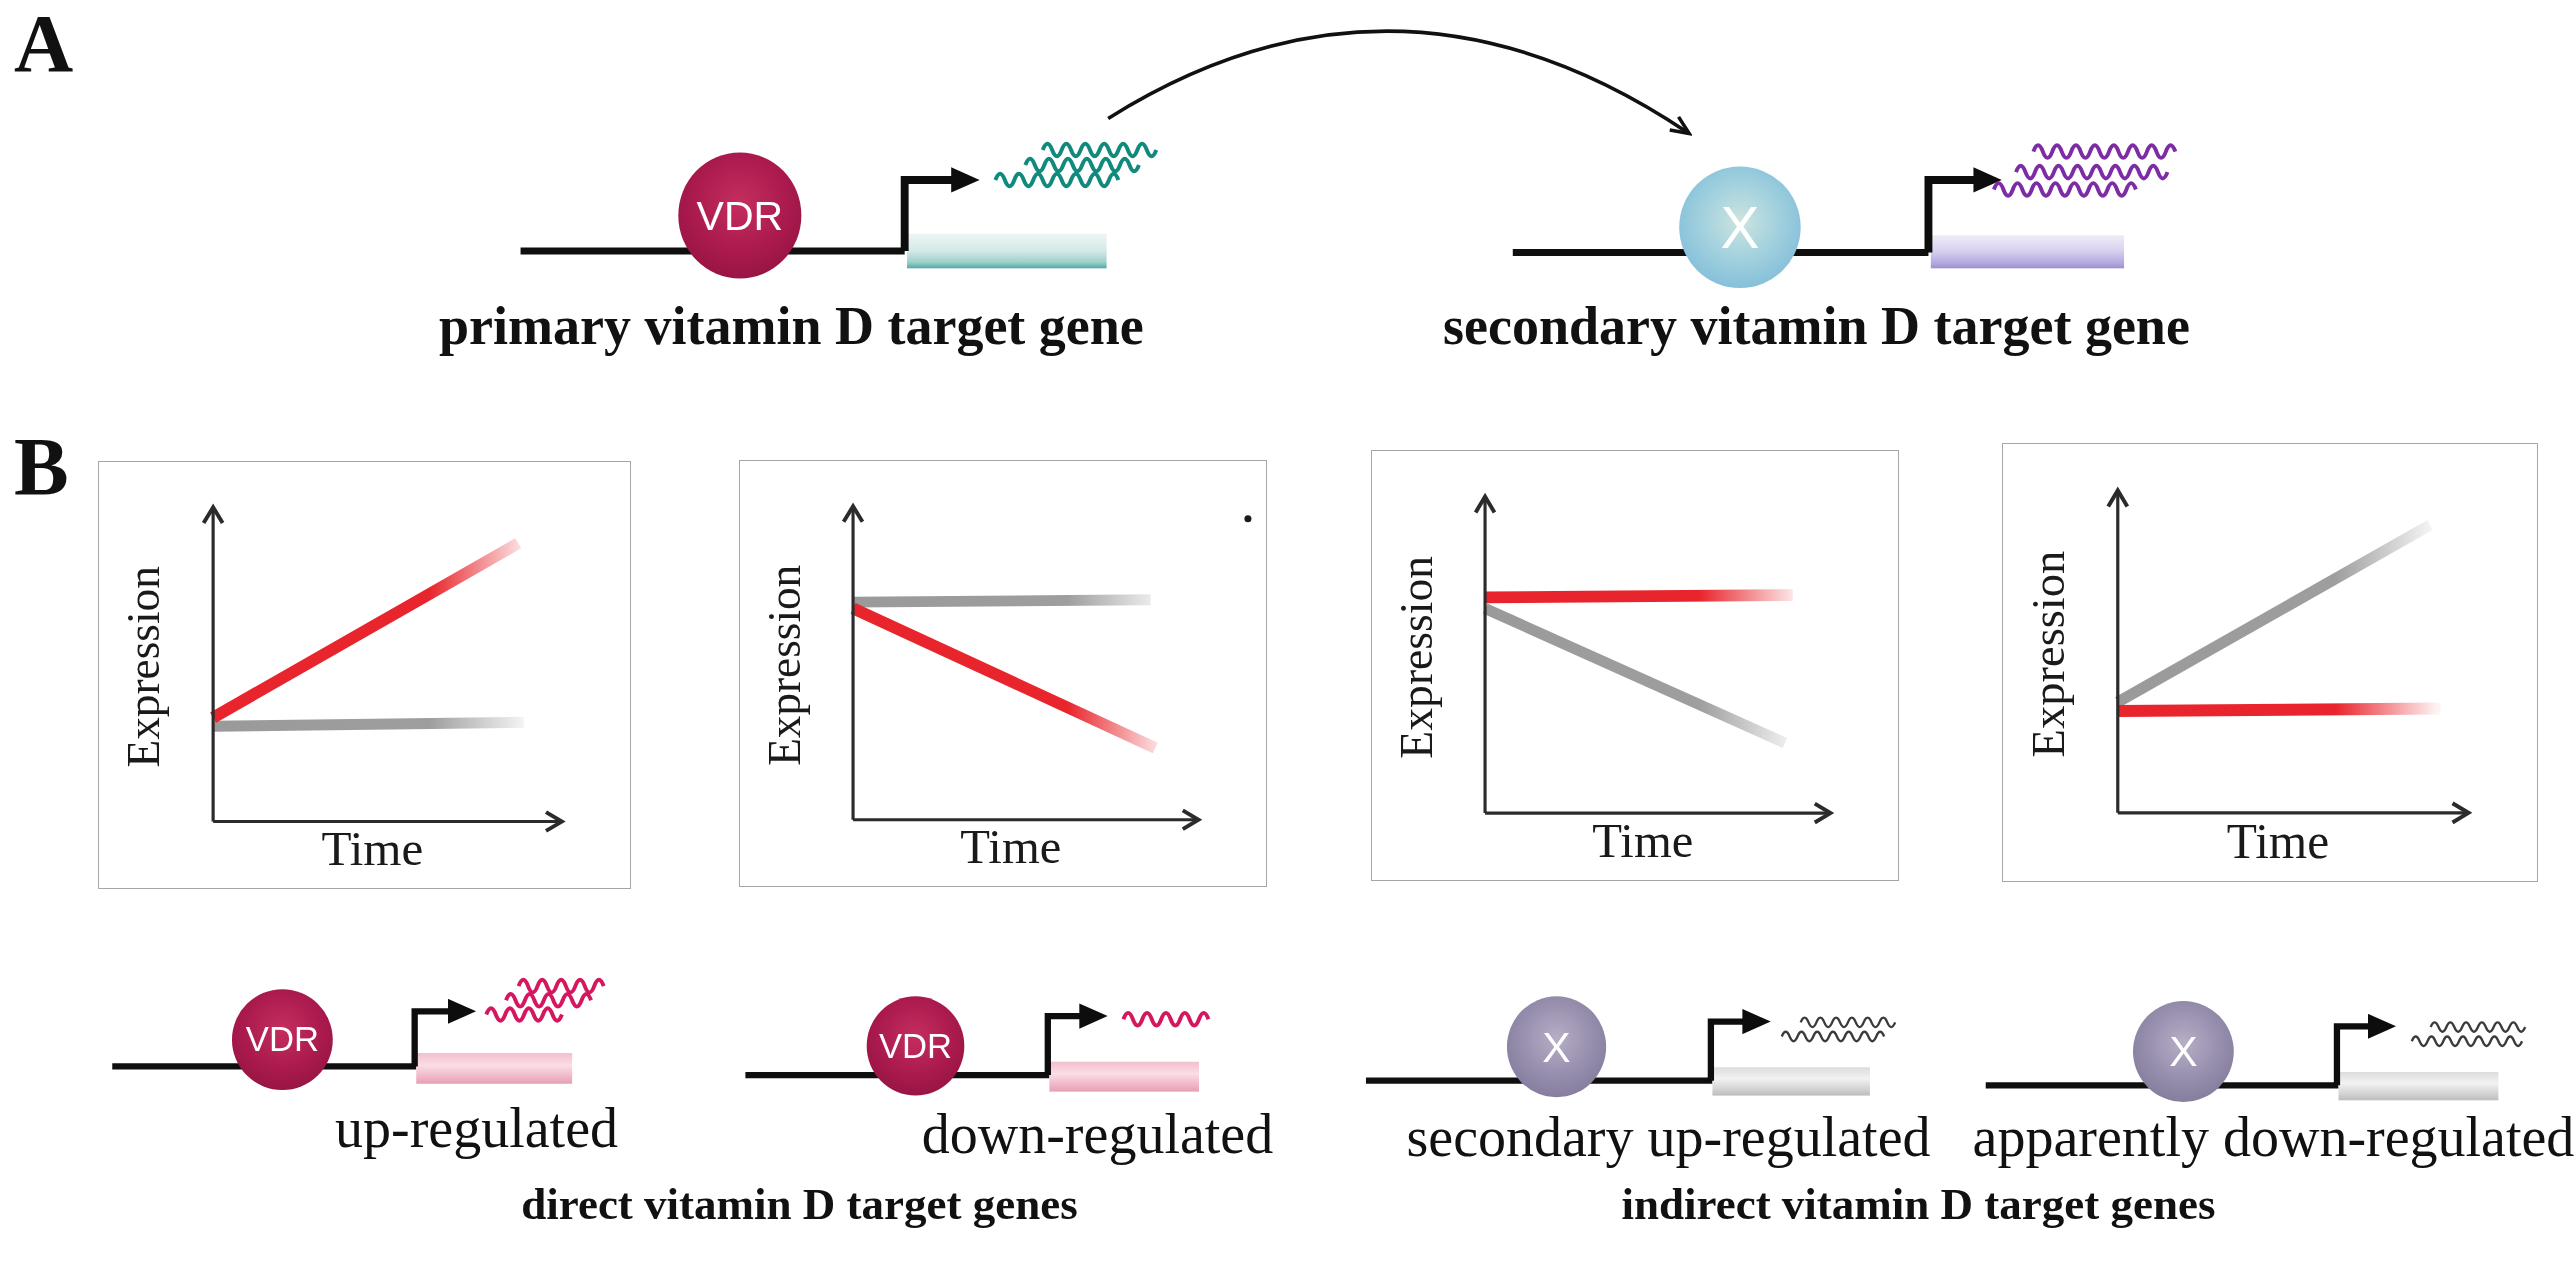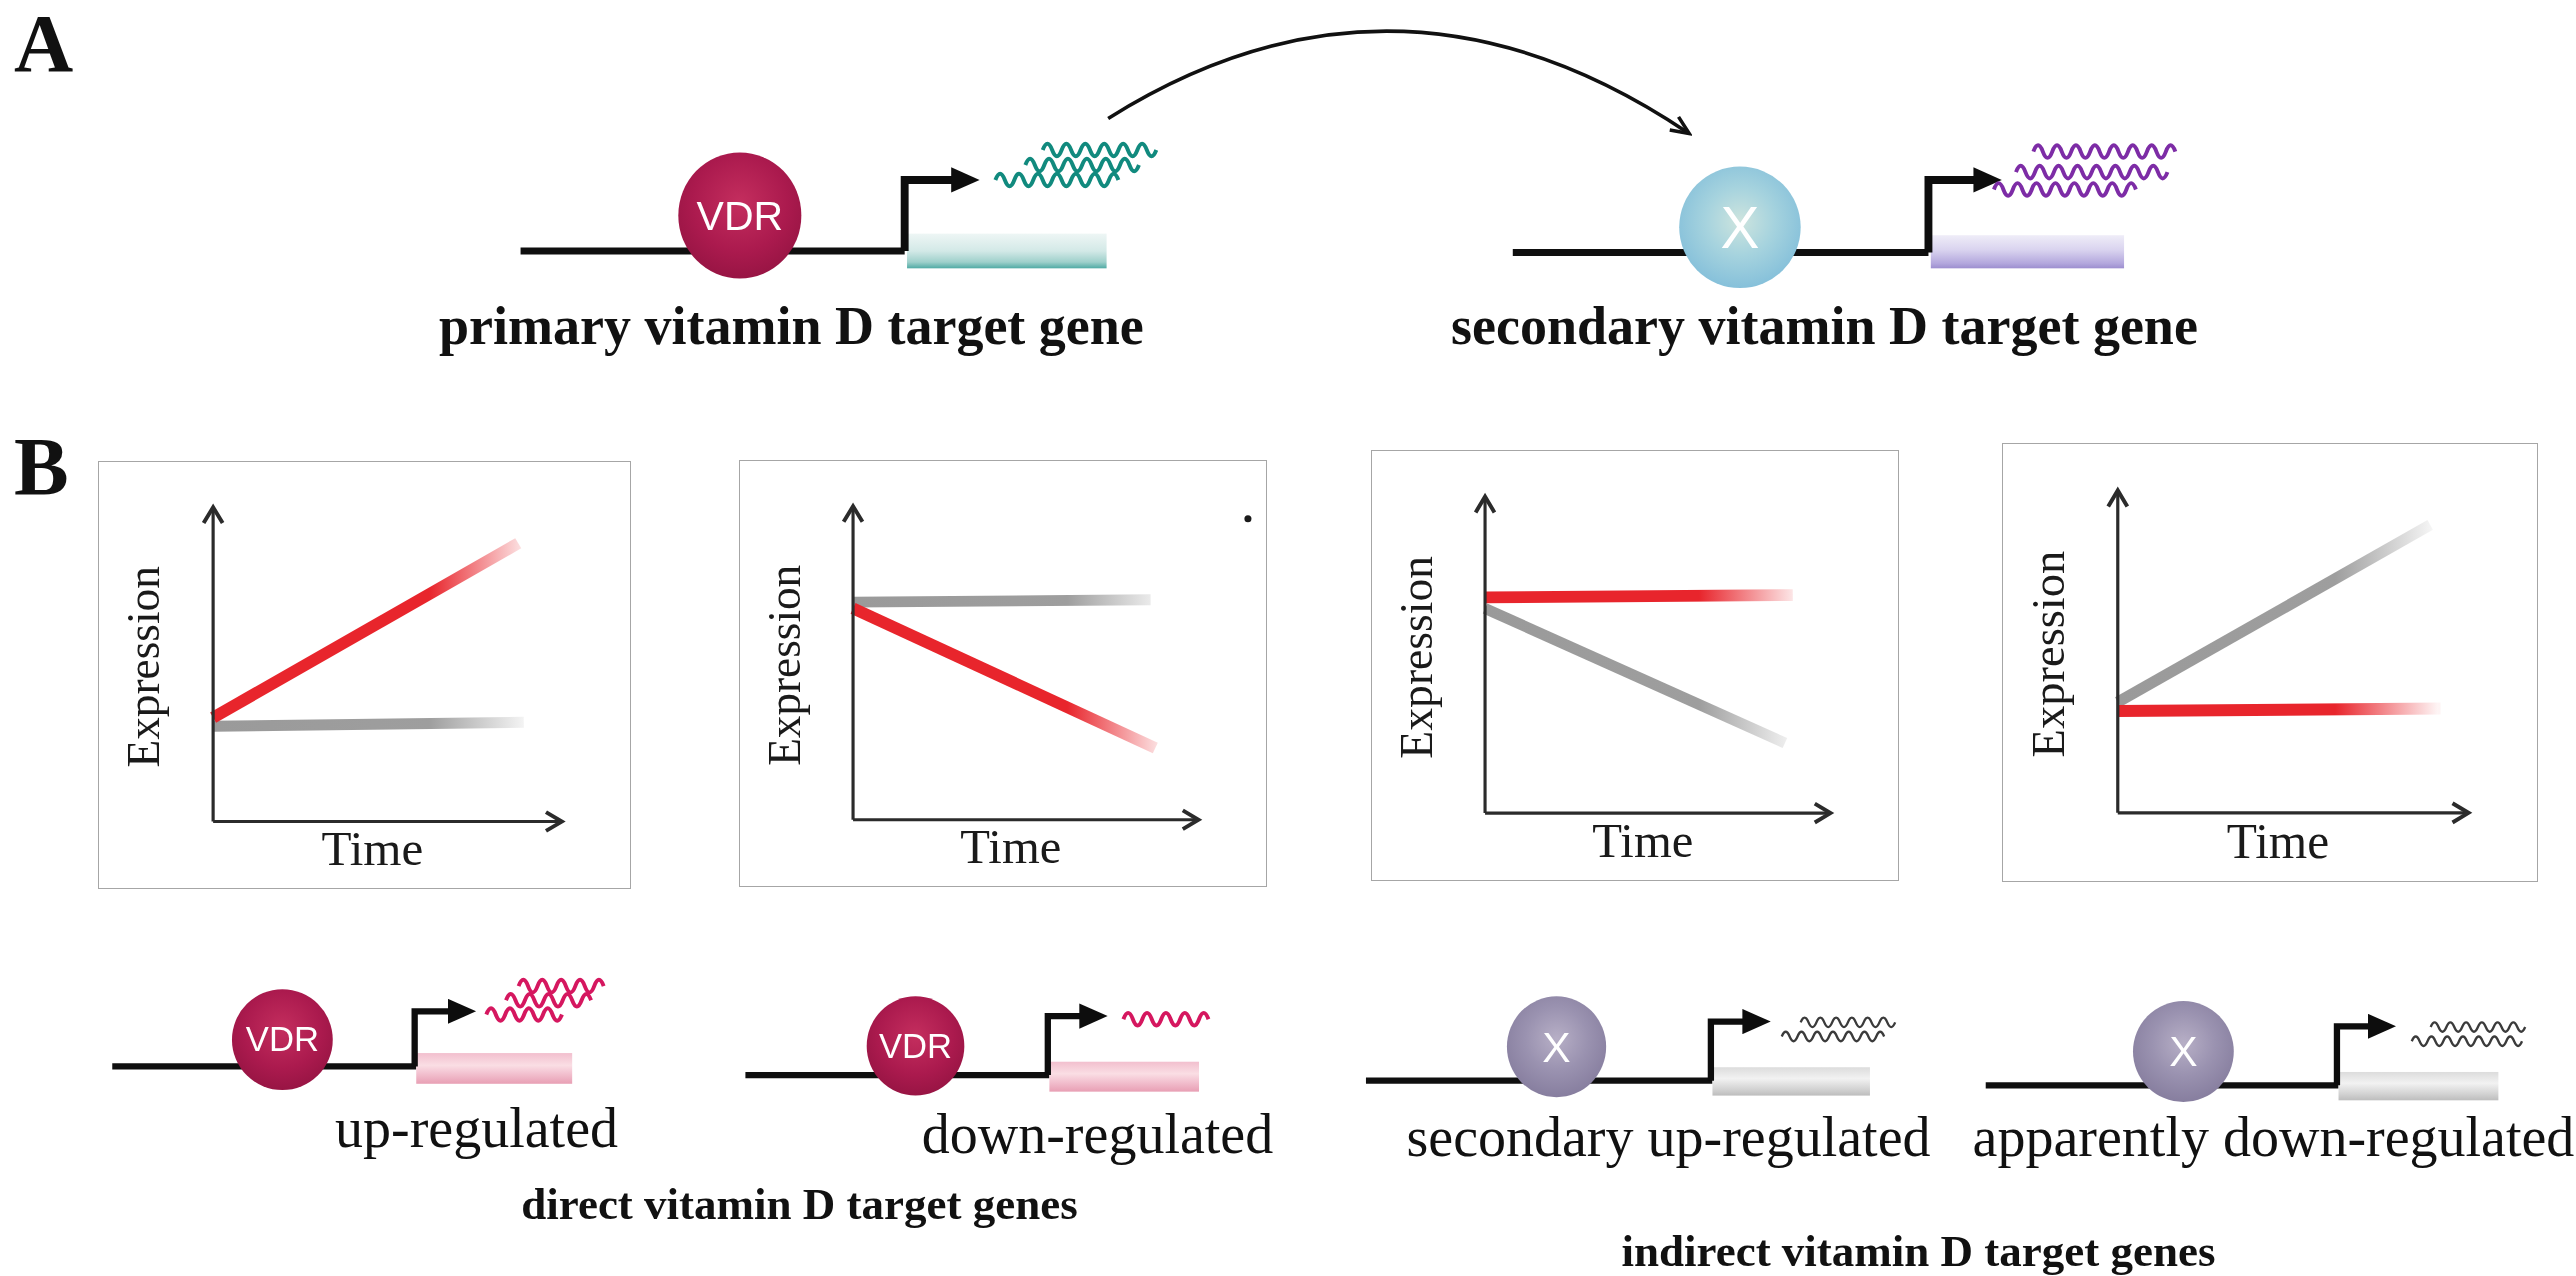--- a/index.html
+++ b/index.html
@@ -103,21 +103,21 @@
   <g stroke="#7d2ca6" stroke-width="5" fill="none">
     <path transform="translate(2578,192)" d="M0 0 q6 -16 12 0 t12 0 t12 0 t12 0 t12 0 t12 0 t12 0 t12 0 t12 0 t12 0 t12 0 t12 0 t12 0 t12 0 t12 0"></path>
     <path transform="translate(2556,218)" d="M0 0 q6 -16 12 0 t12 0 t12 0 t12 0 t12 0 t12 0 t12 0 t12 0 t12 0 t12 0 t12 0 t12 0 t12 0 t12 0 t12 0 t12 0"></path>
     <path transform="translate(2528,240)" d="M0 0 q6 -16 12 0 t12 0 t12 0 t12 0 t12 0 t12 0 t12 0 t12 0 t12 0 t12 0 t12 0 t12 0 t12 0 t12 0 t12 0"></path>
   </g>
   <ellipse cx="2206" cy="288" rx="77" ry="77" fill="url(#xBlueGrad)"></ellipse>
   <text class="protein" x="2206" y="314" font-size="74" text-anchor="middle">X</text>
 </svg>
 
 <div class="abs gene-caption" style="left:439px;top:297px;width:757px;">primary vitamin D target gene</div>
-<div class="abs gene-caption" style="left:1443px;top:297px;width:757px;margin-left:8px;">secondary vitamin D target gene</div>
+<div class="abs gene-caption" style="left:1443px;top:297px;width:757px;">secondary vitamin D target gene</div>
 
 <div class="abs panel-letter" style="left:14px;top:426px;">B</div>
 
 <div class="abs plotbox" style="left:98px;top:461px;width:533px;height:428px;">
   <svg viewBox="0 0 670 545" preserveAspectRatio="none">
     <line x1="144" y1="338" x2="536" y2="333" stroke="url(#fadeGray)" stroke-width="14"></line>
     <line x1="144" y1="327" x2="529" y2="104" stroke="url(#fadeRed)" stroke-width="15"></line>
     <line x1="144" y1="460" x2="144" y2="62" stroke="#2b2b2b" stroke-width="4" marker-end="url(#chev)"></line>
     <line x1="144" y1="460" x2="580" y2="460" stroke="#2b2b2b" stroke-width="4" marker-end="url(#chev)"></line>
     <text class="axis-label" transform="translate(76,262) rotate(-90)" font-size="58" text-anchor="middle">Expression</text>
@@ -201,14 +201,14 @@
   <ellipse cx="2770" cy="1333" rx="64" ry="64" fill="url(#xPurpleGrad)"></ellipse>
   <text class="protein" x="2770" y="1352" font-size="54" text-anchor="middle">X</text>
 </svg>
 
 <div class="abs sub-caption" style="left:240px;top:1098px;width:473px;">up-regulated</div>
 <div class="abs sub-caption" style="left:861px;top:1104px;width:473px;">down-regulated</div>
 <div class="abs sub-caption" style="left:1353px;top:1107px;width:631px;">secondary up-regulated</div>
 <div class="abs sub-caption" style="left:1958px;top:1107px;width:631px;">apparently down-regulated</div>
 
 <div class="abs group-caption" style="left:405px;top:1180px;width:789px;">direct vitamin D target genes</div>
-<div class="abs group-caption" style="left:1524px;top:1180px;width:789px;margin-top:47px;">indirect vitamin D target genes</div>
+<div class="abs group-caption" style="left:1524px;top:1180px;width:789px;">indirect vitamin D target genes</div>
 
 
 </body></html>

